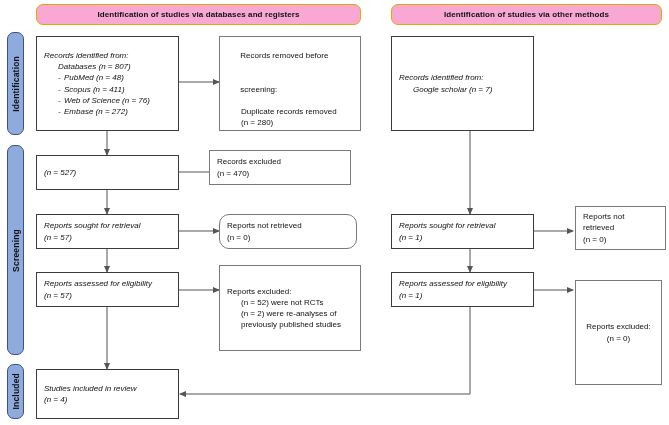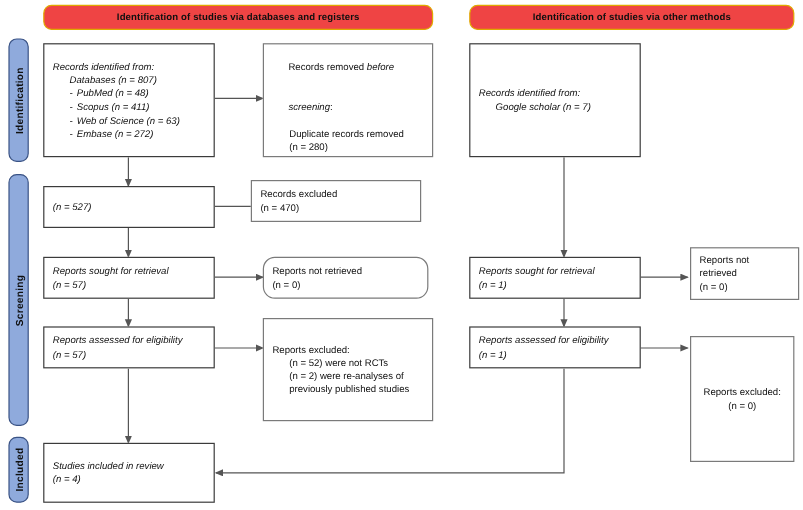--- a/index.html
+++ b/index.html
@@ -39,21 +39,21 @@
     transform: rotate(180deg);
     font-size: 8.5px;
     font-weight: bold;
     color: #101010;
     letter-spacing: 0.2px;
     white-space: nowrap;
   }
   
   .banner {
     position: absolute;
-    background: #ef4444;
+    background: #f9a8d4;
     border: 1px solid #e0a800;
     border-radius: 7px;
     box-sizing: border-box;
     display: flex;
     align-items: center;
     justify-content: center;
     font-size: 8px;
     font-weight: bold;
     color: #101010;
     text-align: center;
@@ -71,21 +71,21 @@
   }
   .node.thick { border: 1.4px solid #3b3b3b; font-style: italic; }
   .node.thin  { border: 1px solid #7a7a7a; }
   .node .txt {
     font-size: 8px;
     line-height: 11.2px;
     color: #101010;
     white-space: pre-wrap;
   }
   .node.center .txt { text-align: center; }
-  .node .txt .it { font-style: italic; }
+  .node .txt .it { }
 </style>
 </head>
 <body>
 
 <div id="page">
 
   <svg id="connectors" viewBox="0 0 669 425" width="669" height="425" xmlns="http://www.w3.org/2000/svg">
     <defs>
       <marker id="arrow" markerWidth="7" markerHeight="7" refX="6" refY="3" orient="auto" markerUnits="userSpaceOnUse">
         <path d="M0,0 L7,3 L0,6 z" fill="#555555"></path>
@@ -144,21 +144,21 @@
     <div class="txt" style="display:flex;">
       <span style="width:20px; padding-left:14px; box-sizing:border-box;">-</span>
       <span>PubMed (n = 48)</span>
     </div>
     <div class="txt" style="display:flex;">
       <span style="width:20px; padding-left:14px; box-sizing:border-box;">-</span>
       <span>Scopus (n = 411)</span>
     </div>
     <div class="txt" style="display:flex;">
       <span style="width:20px; padding-left:14px; box-sizing:border-box;">-</span>
-      <span>Web of Science (n = 63)</span>
+      <span>Web of Science (n = 76)</span>
     </div>
     <div class="txt" style="display:flex;">
       <span style="width:20px; padding-left:14px; box-sizing:border-box;">-</span>
       <span>Embase (n = 272)</span>
     </div>
   </div>
 
   <div class="node thin" style="left:219px; top:36px; width:142px; height:95px;">
     <div class="txt">
       <span>Records removed </span><span class="it">before</span>

